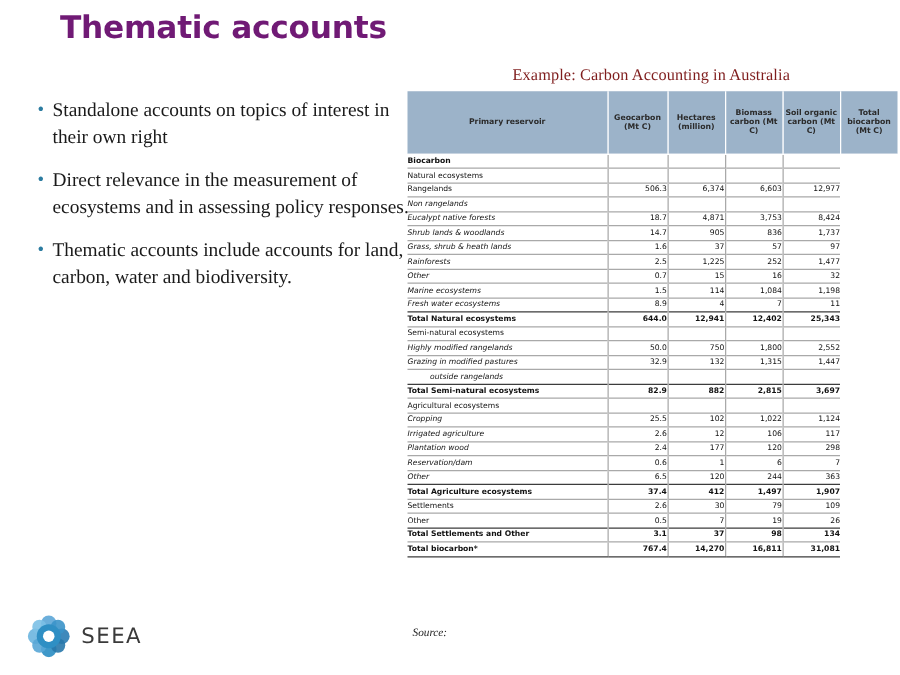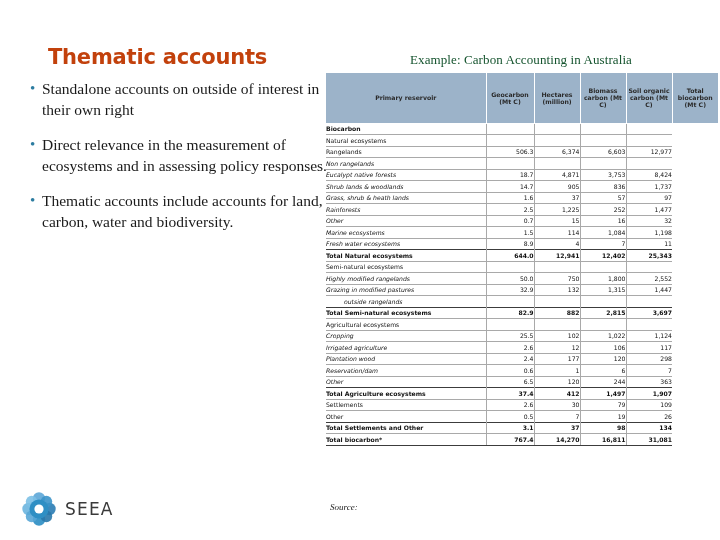--- a/index.html
+++ b/index.html
@@ -16,25 +16,24 @@
     background: #ffffff;
   }
 
   
   #title {
     position: absolute;
     left: 48px; top: 8px;
     width: 620px;
     font-family: "DejaVu Sans", sans-serif;
     font-weight: bold;
-    font-size: 21px;
+    font-size: 25px;
     letter-spacing: -0.2px;
-    color: #c2410c;
+    color: #701a75;
     line-height: 1.1;
-    margin-top: 38px;
   }
 
   
   #bullets {
     position: absolute;
     left: 28px; top: 78px;
     width: 300px;
   }
   .bullet {
     display: flex;
@@ -61,21 +60,21 @@
   
   #right-panel {
     position: absolute;
     left: 326px; top: 52px;
     width: 390px;
   }
   #example-caption {
     text-align: center;
     font-family: "Liberation Serif", serif;
     font-size: 13px;
-    color: #14532d;
+    color: #7f1d1d;
     margin-bottom: 5px;
     letter-spacing: 0.1px;
   }
 
   
   table#carbon-table {
     border-collapse: collapse;
     width: 392px;
     table-layout: fixed;
     font-family: "DejaVu Sans", sans-serif;
@@ -175,21 +174,21 @@
 </head>
 <body>
 
 <div id="slide">
 
   <div id="title">Thematic accounts</div>
 
   <div id="bullets">
     <div class="bullet">
       <span class="bullet-dot">•</span>
-      <span class="bullet-text">Standalone accounts on outside of interest in their own right</span>
+      <span class="bullet-text">Standalone accounts on topics of interest in their own right</span>
     </div>
     <div class="bullet">
       <span class="bullet-dot">•</span>
       <span class="bullet-text">Direct relevance in the measurement of ecosystems and in assessing policy responses.</span>
     </div>
     <div class="bullet">
       <span class="bullet-dot">•</span>
       <span class="bullet-text">Thematic accounts include accounts for land, carbon, water and biodiversity.</span>
     </div>
   </div>

